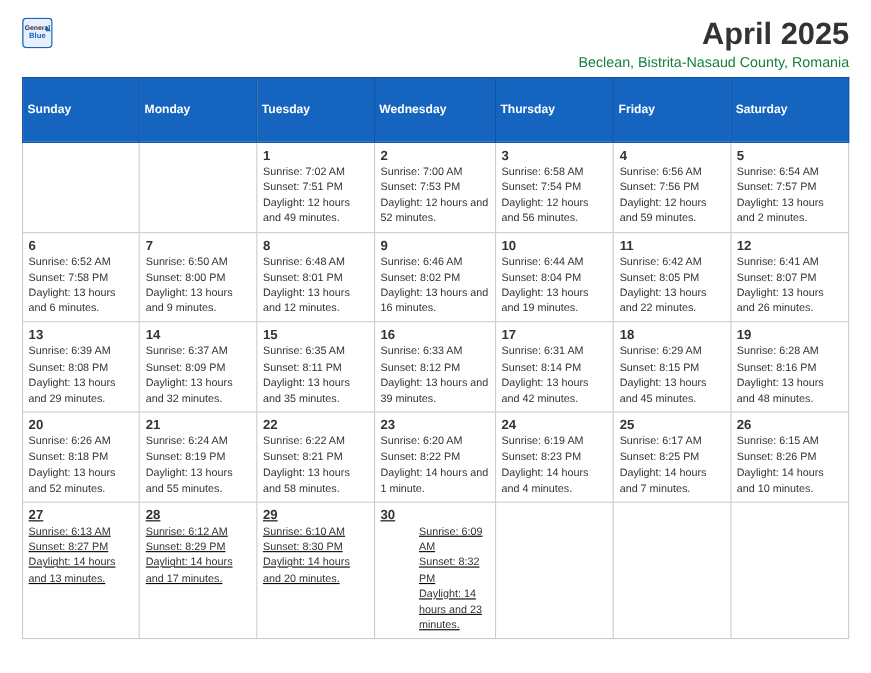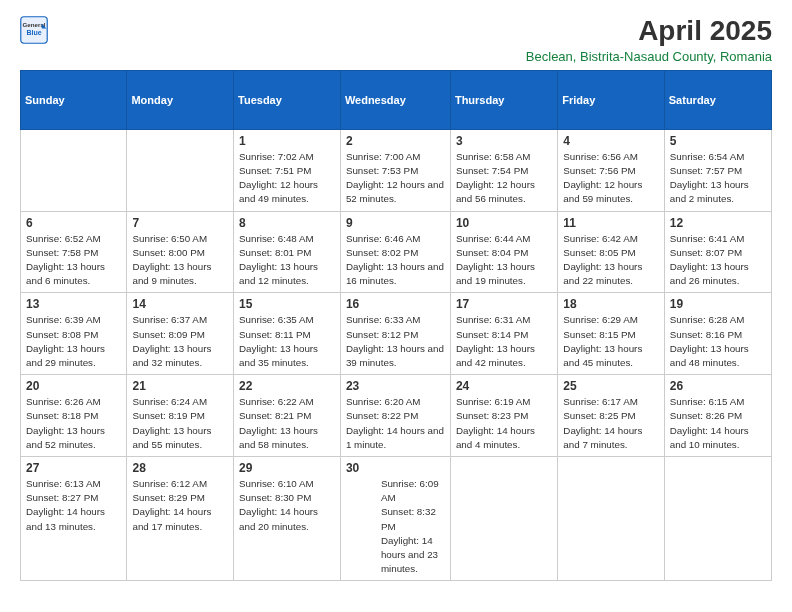--- a/index.html
+++ b/index.html
@@ -81,20 +81,21 @@
     .cell-info {
       font-size: 9.8px;
       color: #333;
       line-height: 1.45;
     }
     .empty-cell {
       background: #f9f9f9;
     }
     .last-row td {
       height: 70px;
+      text-decoration: underline;
     }
   </style>
 </head>
 <body>
 
 <div class="page">
   <div class="header-row">
     <div class="logo">
       <svg class="logo-icon" viewBox="0 0 36 36">
         <rect x="1" y="1" width="34" height="34" rx="4" fill="#e8f0fe" stroke="#1565c0" stroke-width="1.5"></rect>

